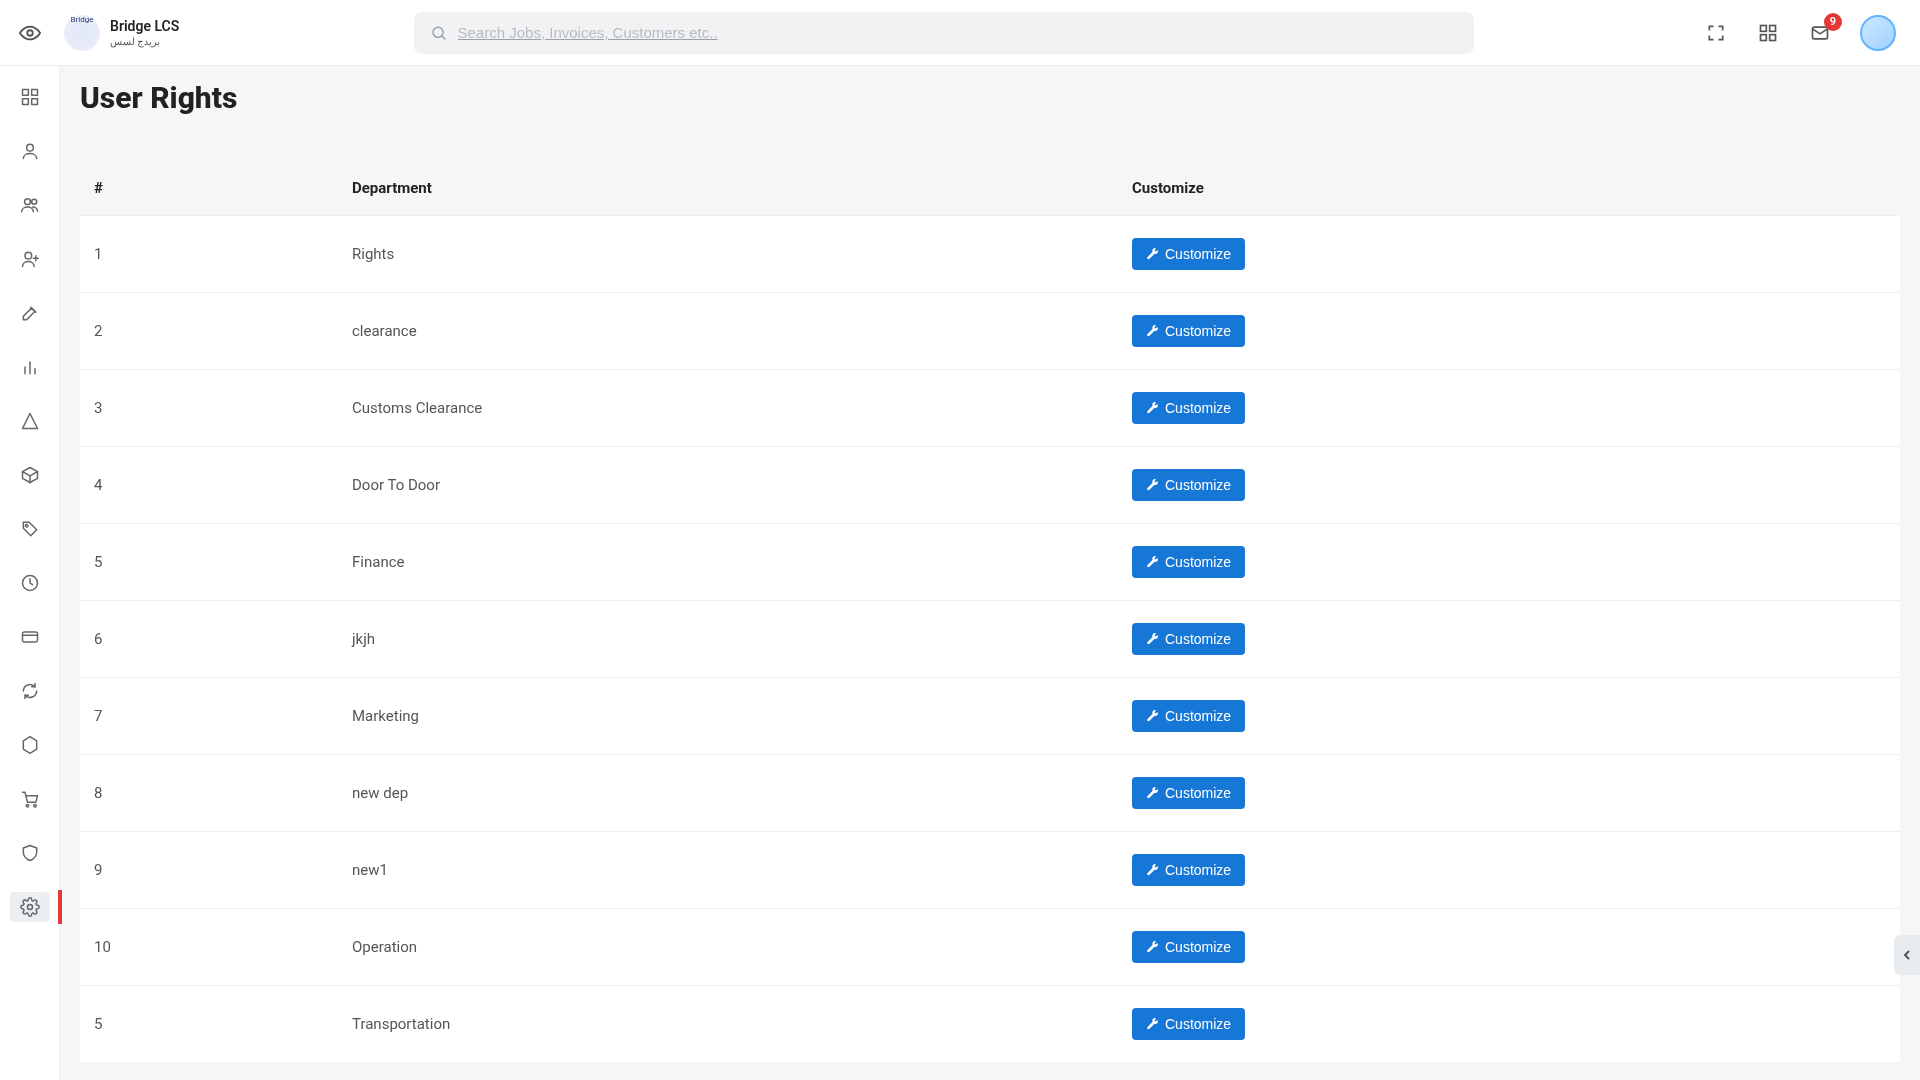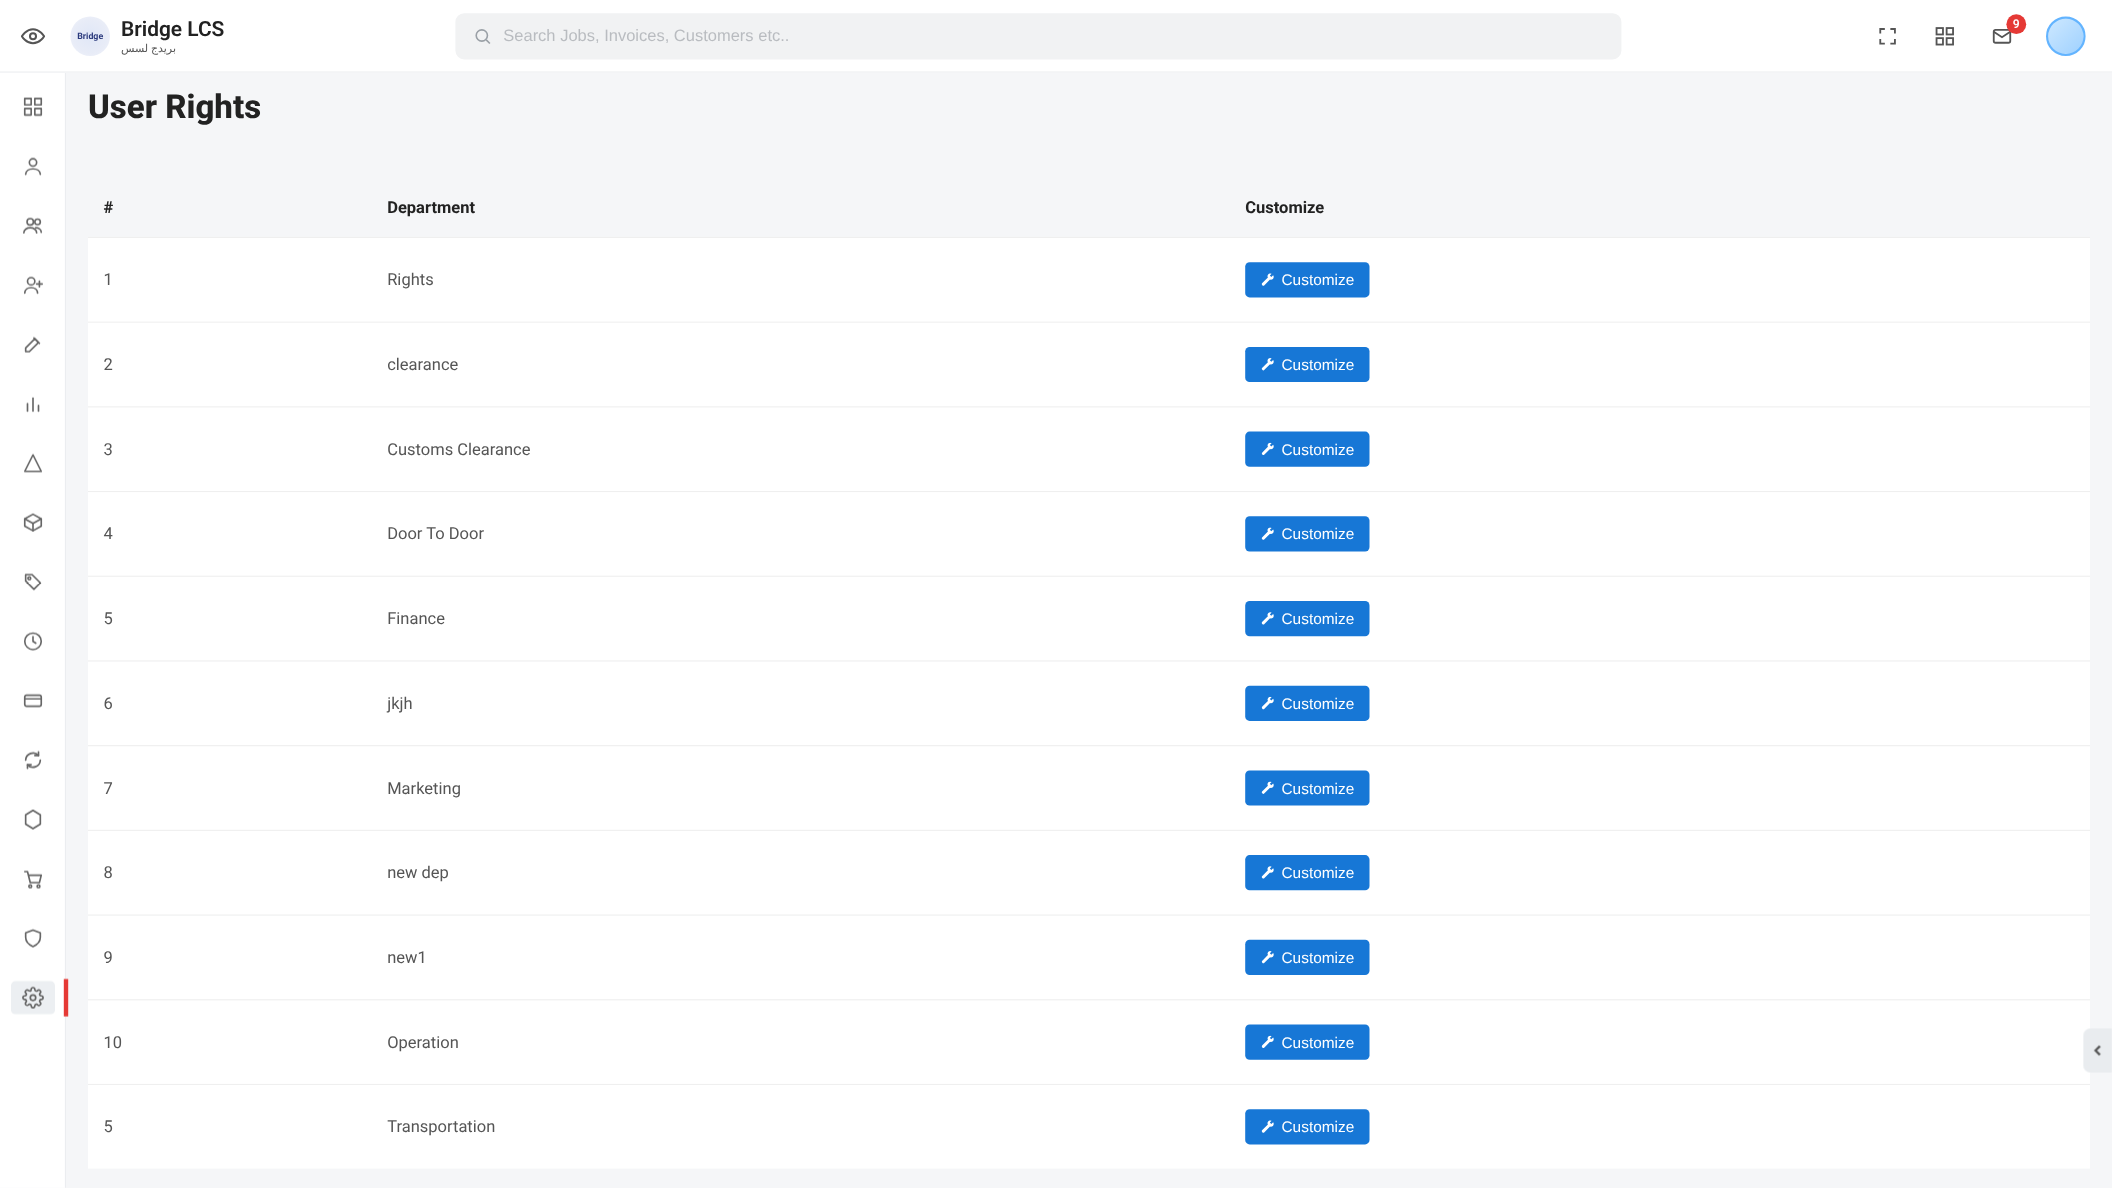--- a/index.html
+++ b/index.html
@@ -31,36 +31,37 @@
 .brand-wrap {
   display:flex;
   align-items:center;
   gap:10px;
   margin-left: 14px;
   min-width: 260px;
 }
 .brand-logo {
   width:36px; height:36px; border-radius:50%;
   background: radial-gradient(circle at 50% 50%, #e0e7f7 0%, #e8ecf7 60%, #f2f4fb 100%);
-  display:flex; align-items:center; justify-content:center;
-  font-size:8px; font-weight:700; color:#2b3a7d;
-}
-.brand-text .line1 { font-size:19px; font-weight:600; color:#222; line-height:1.25;}
+  display:flex; justify-content:center;
+  font-size:8px; font-weight:400; color:#2b3a7d;
+}
+.brand-text .line1 { font-size:14px; font-weight:600; color:#222; line-height:1.25;}
 .brand-text .line2 { font-size:10px; color:#555; direction:rtl; text-align:left;}
 .search-wrap {
   flex: 0 0 auto;
   margin-left: 90px;
   width: 1060px;
   height:42px;
   background:#f1f2f3;
   border-radius:8px;
   display:flex;
   align-items:center;
   padding:0 16px;
   color:#9aa0a6;
+  text-decoration:underline;
 }
 .search-wrap input {
   border:none; outline:none; background:transparent; font-size:15px; color:#555;
   width:100%; margin-left:10px;
 }
 .search-wrap input::placeholder { color:#b9bcc0; }
 .topbar-right {
   margin-left:auto;
   display:flex;
   align-items:center;

